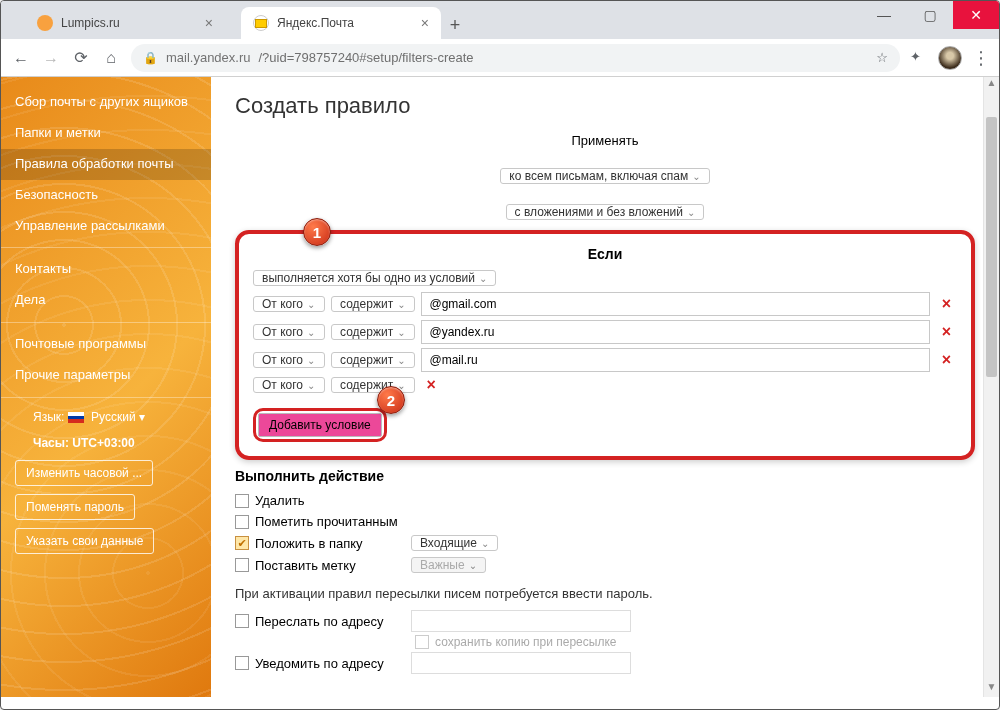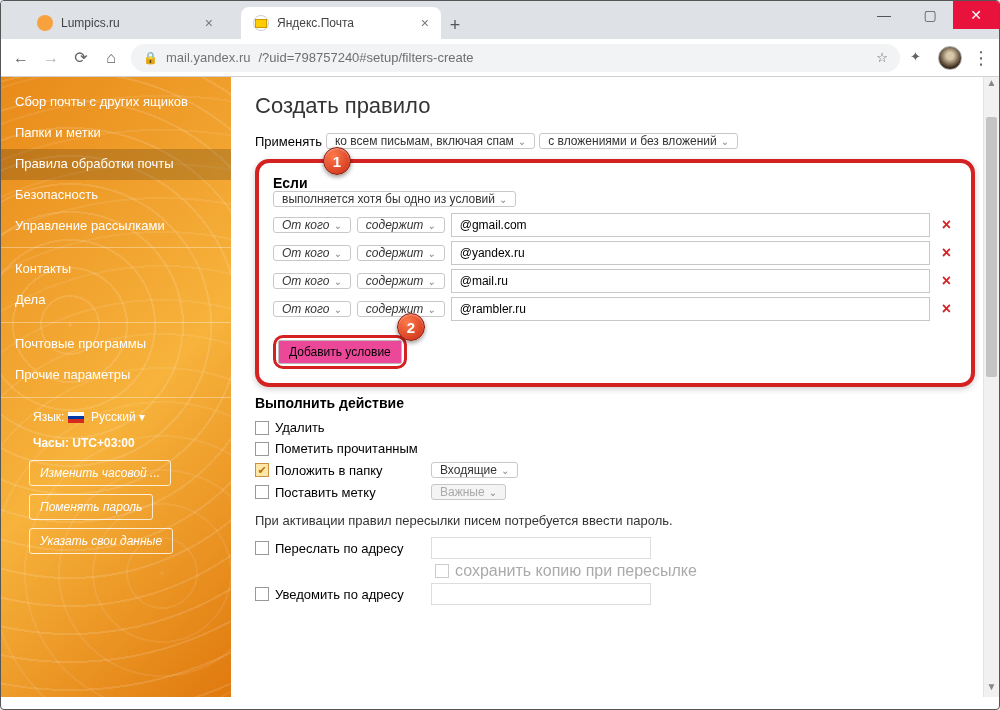--- a/index.html
+++ b/index.html
@@ -23,50 +23,50 @@
 .tb-icon.disabled { color: #b8b8b8; }
 .omnibox { flex: 1; display: flex; align-items: center; gap: 8px; height: 28px; background: #f1f3f4; border-radius: 14px; padding: 0 12px; color: #5f6368; font-size: 13px; }
 .omnibox .lock { font-size: 12px; }
 .omnibox .url-host { color: #737373; }
 .omnibox .url-path { color: #6f6f6f; }
 .star { color: #5f6368; }
 .ext-icon { width: 18px; height: 18px; color: #5f6368; }
 .avatar { width: 24px; height: 24px; border-radius: 50%; background: radial-gradient(circle at 50% 40%, #d8c8a8 20%, #3a2a1a 70%); border: 1px solid #aaa; }
 .menu-dots { color: #5f6368; font-size: 18px; letter-spacing: -1px; }
 .page { display: flex; height: calc(100% - 88px); }
-.sidebar { width: 230px; background: linear-gradient(135deg, #e88a1a 0%, #f7b33c 30%, #e07a0f 55%, #f2a836 75%, #d86c08 100%); background-size: 180% 180%; color: #fff; padding: 10px 0 14px 0; font-size: 13px; position: relative; overflow: hidden; }
+.sidebar { width: 210px; background: linear-gradient(135deg, #e88a1a 0%, #f7b33c 30%, #e07a0f 55%, #f2a836 75%, #d86c08 100%); background-size: 180% 180%; color: #fff; padding: 10px 0 14px 0; font-size: 13px; position: relative; overflow: hidden; }
 .sidebar::after { content: ""; position: absolute; inset: 0; background: repeating-radial-gradient(circle at 30% 40%, rgba(255,255,255,0.12) 0 2px, transparent 2px 28px), repeating-radial-gradient(circle at 70% 80%, rgba(255,255,255,0.08) 0 2px, transparent 2px 34px); pointer-events: none; }
 .side-item { padding: 7px 14px; cursor: pointer; line-height: 1.3; position: relative; z-index: 1; }
 .side-item.active { background: rgba(0,0,0,0.18); }
 .side-sep { height: 1px; background: rgba(255,255,255,0.35); margin: 6px 0; }
 .side-label { padding: 6px 32px; font-size: 12px; position: relative; z-index: 1; }
 .lang-flag { display: inline-block; width: 16px; height: 11px; background: linear-gradient(to bottom, #fff 0 33%, #0039a6 33% 66%, #d52b1e 66% 100%); vertical-align: middle; margin-right: 4px; }
-.side-btn { display: inline-block; border: 1px solid rgba(255,255,255,0.8); border-radius: 3px; padding: 5px 10px; margin: 4px 28px; font-size: 12px; cursor: pointer; position: relative; z-index: 1; font-style: italic; }
+.side-btn { display: inline-block; border: 1px solid rgba(255,255,255,0.8); border-radius: 3px; padding: 5px 10px; margin: 4px 14px; font-size: 12px; cursor: pointer; position: relative; z-index: 1; }
 .content { flex: 1; background: #fff; padding: 16px 24px 8px 24px; overflow: hidden; position: relative; }
 h1.page-title { font-size: 22px; font-weight: 400; color: #333; margin-bottom: 14px; }
-.apply-row { display: flex; align-items: center; gap: 4px; margin-bottom: 10px; font-size: 13px; }
+.apply-row { display: flex; align-items: center; gap: 20px; margin-bottom: 10px; font-size: 13px; flex-direction: column; }
 .dd { display: inline-flex; align-items: center; gap: 4px; border: 1px solid #c8c8c8; border-radius: 3px; padding: 0 8px; background: #fff; font-size: 12px; color: #333; cursor: pointer; white-space: nowrap; }
 .dd .chev { color: #888; font-size: 10px; }
 .highlight-box { border: 4px solid #d42222; border-radius: 14px; padding: 12px 14px 14px 14px; position: relative; margin-bottom: 8px; box-shadow: 0 2px 6px rgba(0,0,0,0.2); }
-.section-h { font-weight: bold; font-size: 14px; margin-bottom: 0; }
+.section-h { font-weight: bold; font-size: 14px; margin-bottom: 8px; text-align: center; }
 .cond-row { display: flex; align-items: center; gap: 6px; margin-bottom: 4px; }
-.cond-row .dd { min-width: 72px; font-style: italic; }
+.cond-row .dd { min-width: 72px; }
 .cond-input { flex: 1; border: 1px solid #c8c8c8; padding: 4px 8px; font-size: 12px; height: 24px; }
 .del-x { color: #d42222; font-size: 16px; cursor: pointer; padding: 0 6px; font-weight: bold; }
 .add-cond-wrap { border: 3px solid #d42222; border-radius: 10px; display: inline-block; padding: 2px; margin-top: 6px; }
 .add-cond { border: 1px solid #bbb; background: #ec4899; padding: 4px 10px; font-size: 12px; cursor: pointer; border-radius: 2px; }
 .step-badge { position: absolute; width: 28px; height: 28px; border-radius: 50%; background: radial-gradient(circle at 35% 30%, #ff7a4a, #c82a14); color: #fff; font-weight: bold; display: flex; align-items: center; justify-content: center; font-size: 15px; box-shadow: 0 2px 4px rgba(0,0,0,0.4), inset 0 1px 2px rgba(255,255,255,0.5); border: 1px solid #8a1a0a; }
 .actions-h { font-weight: bold; font-size: 14px; margin: 6px 0 6px 0; }
 .chk-row { display: flex; align-items: center; gap: 6px; padding: 3px 0; font-size: 13px; }
 .chk { width: 14px; height: 14px; border: 1px solid #999; background: #fff; display: inline-flex; align-items: center; justify-content: center; font-size: 11px; color: #c07000; }
 .chk.checked { background: #ffe7a8; border-color: #c89040; }
 .dd.disabled { color: #aaa; background: #f4f4f4; }
 .note { font-size: 13px; color: #333; margin: 10px 0 6px 0; }
 .fwd-input { width: 220px; border: 1px solid #ddd; height: 22px; padding: 2px 6px; font-size: 12px; }
-.sub-chk { margin-left: 180px; color: #aaa; font-size: 16px; display: flex; align-items: center; gap: 6px; }
+.sub-chk { margin-left: 180px; color: #aaa; font-size: 12px; display: flex; align-items: center; gap: 6px; }
 .scrollbar-v { position: absolute; right: 0; top: 0; bottom: 0; width: 16px; background: #f1f1f1; border-left: 1px solid #e4e4e4; }
 .scroll-thumb { position: absolute; left: 2px; right: 2px; top: 40px; height: 260px; background: #c4c4c4; border-radius: 2px; }
 .scroll-arrow { position: absolute; left: 0; right: 0; height: 16px; text-align: center; font-size: 10px; color: #888; }
 </style>
 </head>
 <body>
 
 <div class="outer-frame">
   <div class="window-controls">
     <div class="win-btn min">—</div>
@@ -190,21 +190,20 @@
         </div>
         <div class="cond-row">
           <span class="dd">
               <span>От кого</span>
               <span class="chev">⌄</span>
             </span>
           <span class="dd">
               <span>содержит</span>
               <span class="chev">⌄</span>
             </span>
-          <input class="cond-input" value="@rambler.ru" style="">
           <span class="del-x">×</span>
         </div>
 
         <div style="position:relative; display:inline-block; margin-top:4px">
           <div class="add-cond-wrap">
             <button class="add-cond">Добавить условие</button>
           </div>
           <div class="step-badge" style="top:-16px; left:124px">2</div>
         </div>
       </div>

